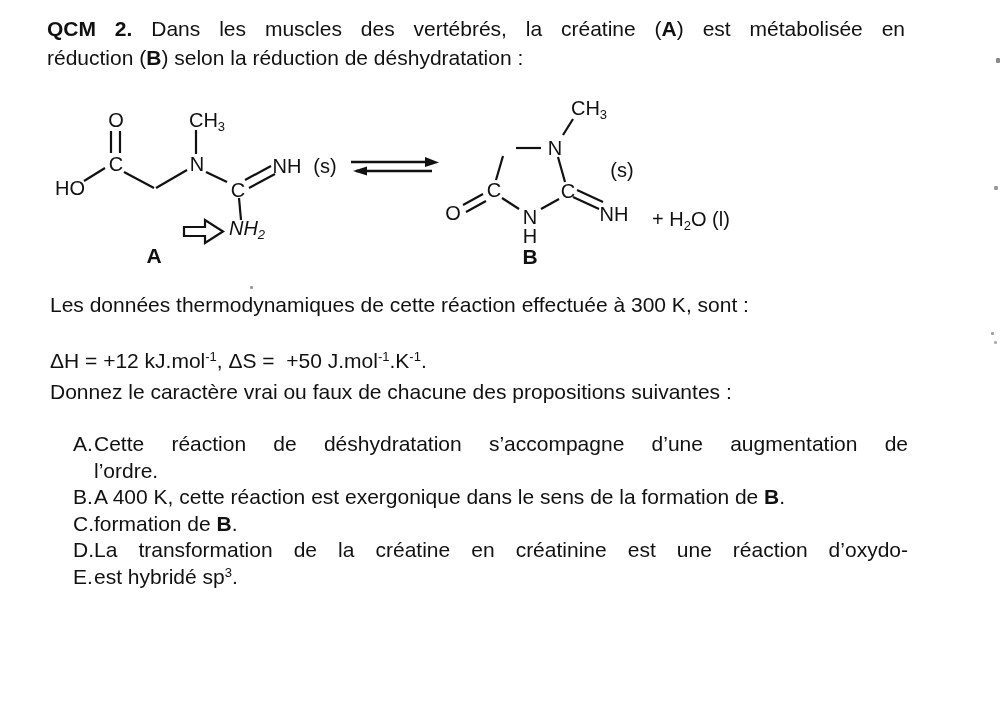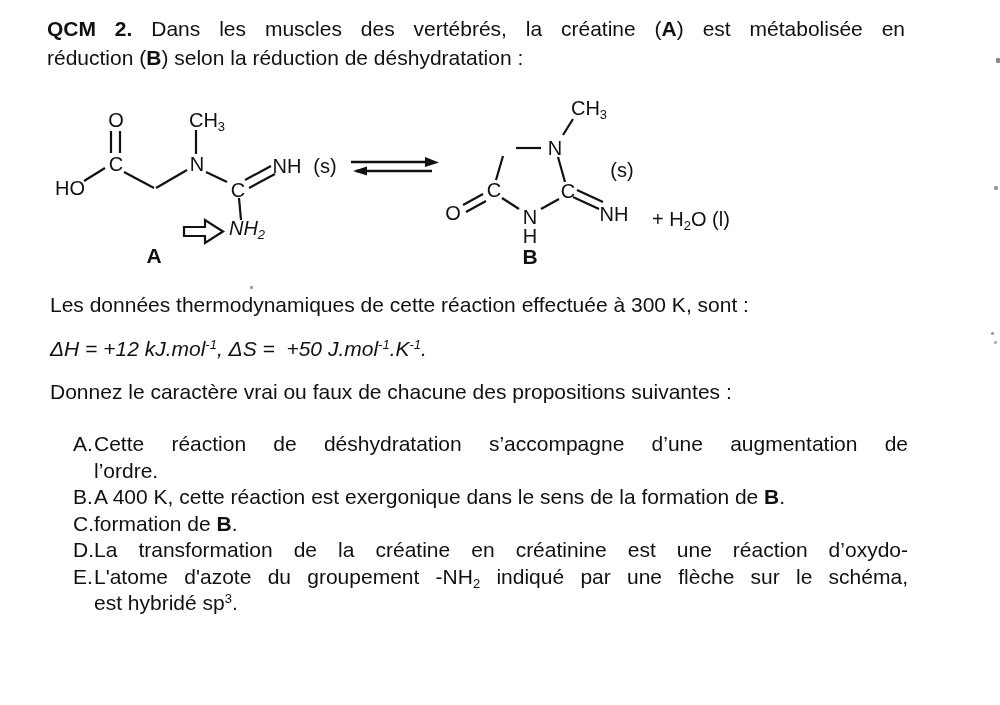--- a/index.html
+++ b/index.html
@@ -96,21 +96,21 @@
     <span class="atom" style="left:530px; top:236px;">H</span>
     <span class="atom" style="left:568px; top:191px;">C</span>
     <span class="atom" style="left:614px; top:214px;">NH</span>
     <span class="atom" style="left:622px; top:170px;">(s)</span>
     <span class="atom-left" style="left:652px; top:160px;margin-top:48px;"><span>+ H</span><sub>2</sub><span>O (l)</span></span>
     <span class="atom mol-label" style="left:530px; top:257px;">B</span>
   </div>
 
   <div class="abs bodyline" style="top:292px;">Les données thermodynamiques de cette réaction effectuée à 300 K, sont :</div>
 
-  <div class="abs bodyline" style="top:336px;font-style:italic;"><span>ΔH = +12 kJ.mol</span><sup>-1</sup><span>, ΔS =  +50 J.mol</span><sup>-1</sup><span>.K</span><sup>-1</sup><span>.</span></div>
+  <div class="abs bodyline" style="top:348px;"><span>ΔH = +12 kJ.mol</span><sup>-1</sup><span>, ΔS =  +50 J.mol</span><sup>-1</sup><span>.K</span><sup>-1</sup><span>.</span></div>
 
   <div class="abs bodyline" style="top:379px;">Donnez le caractère vrai ou faux de chacune des propositions suivantes :</div>
 
   <div class="abs props">
 
     <div class="prop">
       <span class="letter">A.</span>
       <div class="line jl">Cette réaction de déshydratation s’accompagne d’une augmentation de</div>
       <div class="line">l’ordre.</div>
     </div>
@@ -125,21 +125,20 @@
       <div class="line"><span>formation de </span><span class="bd">B</span><span>.</span></div>
     </div>
 
     <div class="prop">
       <span class="letter">D.</span>
       <div class="line jl">La transformation de la créatine en créatinine est une réaction d’oxydo-</div>
     </div>
 
     <div class="prop">
       <span class="letter">E.</span>
-      <div class="line jl"><span>L'atome d'azote du groupement -NH</span><sub>2</sub><span> indiqué par une flèche sur le schéma,</span></div>
       <div class="line"><span>est hybridé sp</span><sup>3</sup><span>.</span></div>
     </div>
 
   </div>
 
   <div class="speck" style="left:996px; top:58px;  width:4px; height:5px; background:#8a8a8a;"></div>
   <div class="speck" style="left:994px; top:186px; width:4px; height:4px; background:#9a9a9a;"></div>
   <div class="speck" style="left:991px; top:332px; width:3px; height:3px; background:#a0a0a0;"></div>
   <div class="speck" style="left:994px; top:341px; width:3px; height:3px; background:#b0b0b0;"></div>
   <div class="speck" style="left:250px; top:286px; width:3px; height:3px; background:#9a9a9a;"></div>

